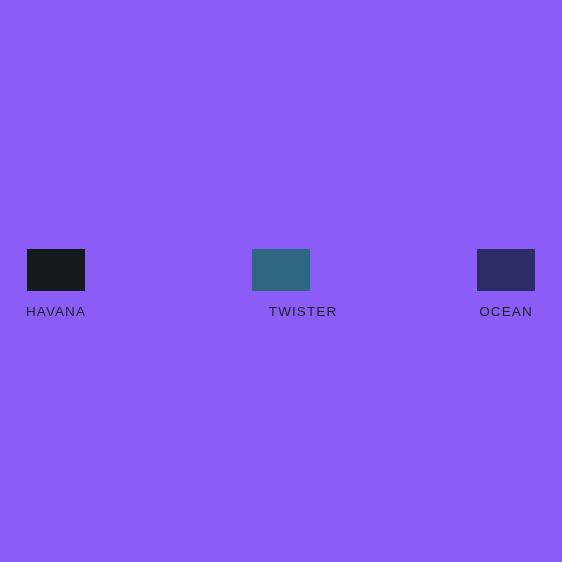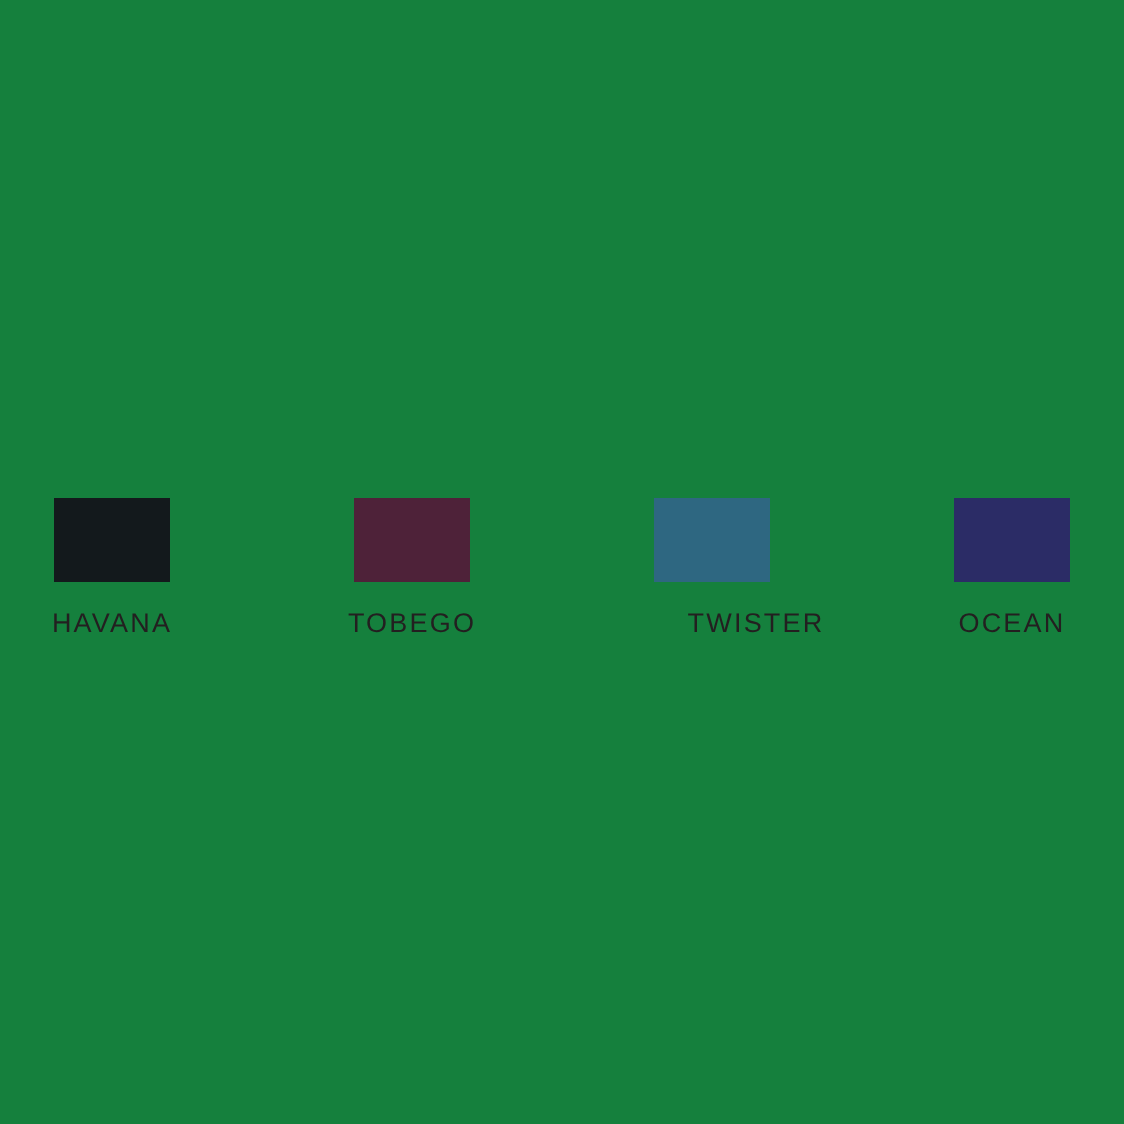--- a/index.html
+++ b/index.html
@@ -57,32 +57,28 @@
     letter-spacing: 1.1px;
     color: #231f20;
     text-transform: uppercase;
     white-space: nowrap;
     font-weight: 400;
   }
 </style>
 </head>
 <body style="background-color: rgb(255, 255, 255);">
 
-<div id="swatch-board" style="background-color: #15803d;">
+<div id="swatch-board" style="background-color: #8b5cf6;">
   <div id="swatch-row">
 
     <div class="swatch-cell">
       <span class="swatch-chip" style="background-color: rgb(19, 25, 28);"></span>
       <span class="swatch-label" style="color: rgb(35, 31, 32);">HAVANA</span>
     </div>
 
-    <div class="swatch-cell">
-      <span class="swatch-chip" style="background-color: rgb(78, 34, 57);"></span>
-      <span class="swatch-label" style="color: rgb(35, 31, 32);">TOBEGO</span>
-    </div>
 
 
     <div class="swatch-cell">
       <span class="swatch-chip" style="background-color: rgb(46, 103, 129);"></span>
       <span class="swatch-label" style="color: rgb(35, 31, 32); margin-left: 44px;">TWISTER</span>
     </div>
 
     <div class="swatch-cell">
       <span class="swatch-chip" style="background-color: rgb(43, 44, 102);"></span>
       <span class="swatch-label" style="color: rgb(35, 31, 32);">OCEAN</span>

